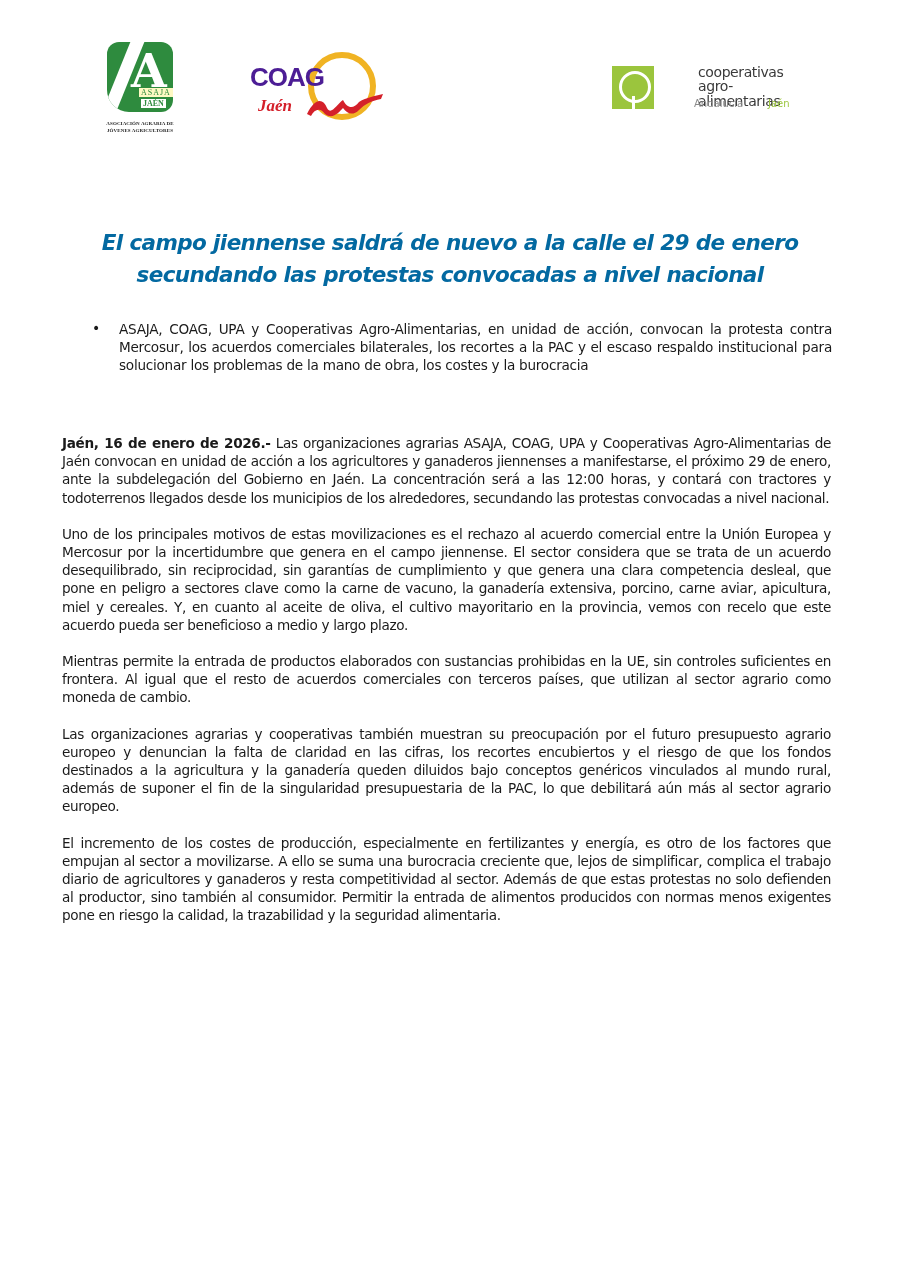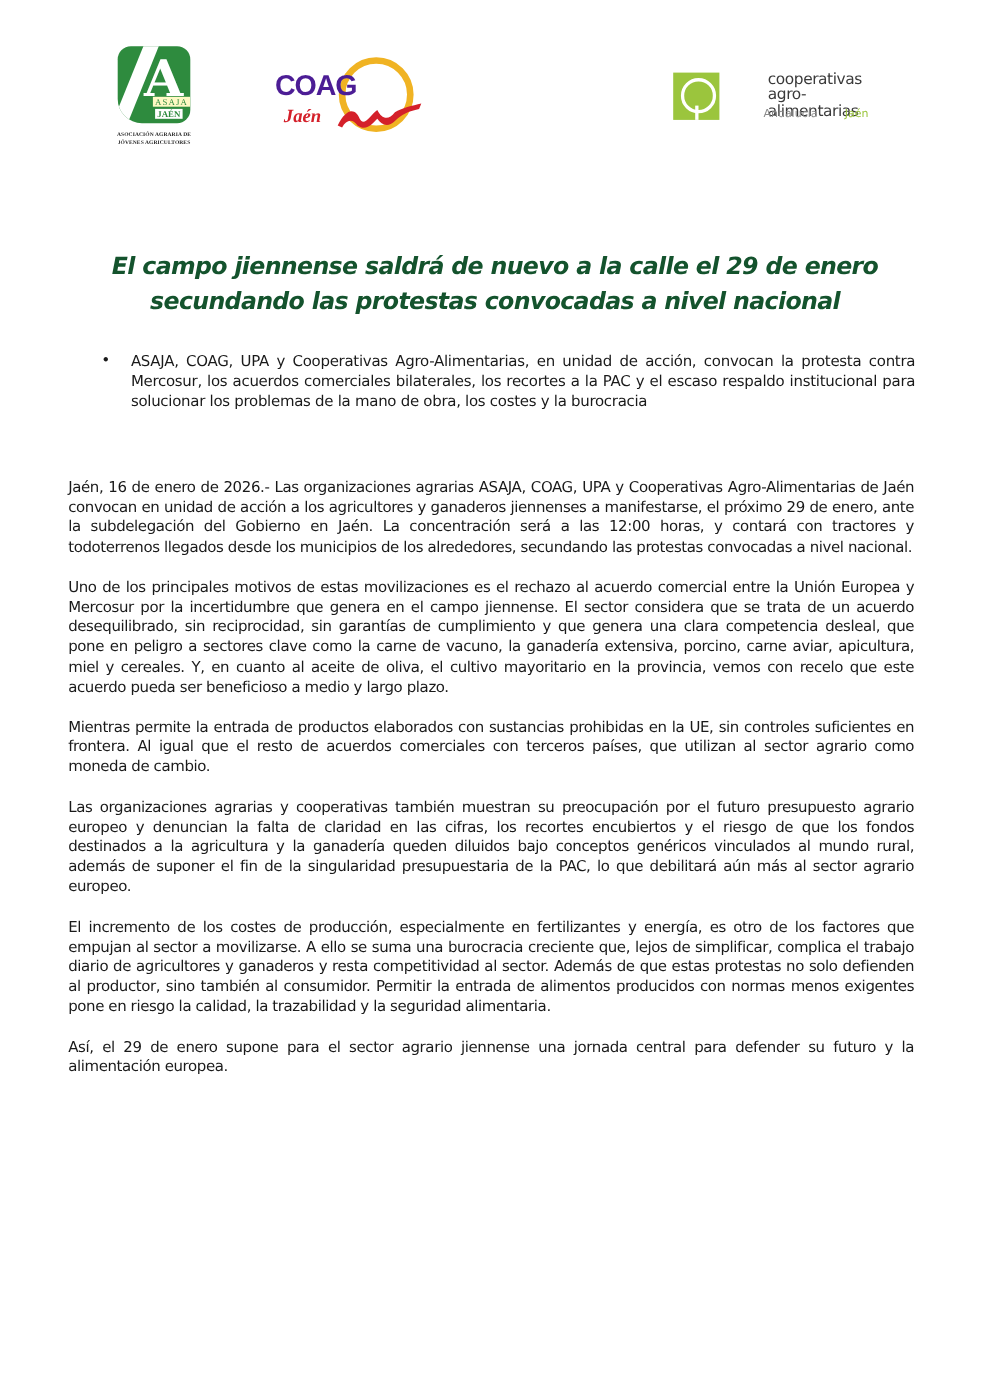--- a/index.html
+++ b/index.html
@@ -32,31 +32,31 @@
   #coop .box { position: absolute; left: 0; top: 0; width: 42px; height: 43px; background: #9bc53d; }
   #coop .box .circ { position: absolute; left: 7px; top: 5px; width: 26px; height: 26px; border-radius: 50%; border: 3px solid #fff; background: #9bc53d; }
   #coop .box .stem { position: absolute; left: 20px; top: 30px; width: 3px; height: 13px; background: #fff; }
   #coop .l1, #coop .l2 { position: absolute; left: 46px; font-family: "DejaVu Sans", sans-serif; font-size: 14px; color: #3a3a3a; line-height: 15px; letter-spacing: -0.4px; margin-left: 40px; }
   #coop .l1 { top: -1px; }
   #coop .l2 { top: 13px; }
   #coop .l3 { position: absolute; left: 46px; top: 32px; font-family: "DejaVu Sans", sans-serif; font-size: 10px; color: #8a8a8a; margin-left: 36px; }
   #coop .l4 { position: absolute; left: 156px; top: 32px; font-family: "DejaVu Sans", sans-serif; font-size: 10px; color: #9bc53d; }
 
   
-  .title { position: absolute; top: 213px; left: 60px; width: 780px; text-align: center; font-family: "DejaVu Sans", sans-serif; font-style: italic; font-weight: bold; font-size: 21.5px; line-height: 32px; color: #14532d; letter-spacing: -0.6px; }
+  .title { position: absolute; top: 213px; left: 60px; width: 780px; text-align: center; font-family: "DejaVu Sans", sans-serif; font-style: italic; font-weight: bold; font-size: 21.5px; line-height: 32px; color: #0369a1; letter-spacing: -0.6px; }
 
   
   .bullet { position: absolute; top: 320px; left: 92px; width: 740px; }
   .bullet .dot { position: absolute; left: 0; top: 0; font-family: "DejaVu Sans", sans-serif; font-size: 14px; }
   .bullet .txt { margin-left: 27px; font-family: "DejaVu Sans", sans-serif; font-weight: normal; font-size: 13.6px; line-height: 18.2px; text-align: justify; letter-spacing: -0.25px; }
 
   
   .body { position: absolute; top: 434px; left: 62px; width: 769px; font-family: "DejaVu Sans", sans-serif; font-size: 13.6px; line-height: 18.2px; text-align: justify; letter-spacing: -0.35px; color: #1a1a1a; }
   .body p { margin: 0 0 18px 0; }
-  .body .dateline { font-weight: normal; margin-top: 31px; }
+  .body .dateline { font-weight: bold; margin-top: 31px; }
 </style>
 </head>
 <body>
 
 <div class="logos">
 
   <div class="logo" id="asaja">
     <div class="mark">
       <div class="slash"></div>
       <span class="a">A</span>
@@ -97,14 +97,13 @@
   <span class="dot">•</span>
   <div class="txt">ASAJA, COAG, UPA y Cooperativas Agro-Alimentarias, en unidad de acción, convocan la protesta contra Mercosur, los acuerdos comerciales bilaterales, los recortes a la PAC y el escaso respaldo institucional para solucionar los problemas de la mano de obra, los costes y la burocracia</div>
 </div>
 
 <div class="body">
   <p><span class="dateline">Jaén, 16 de enero de 2026.-</span><span> Las organizaciones agrarias ASAJA, COAG, UPA y Cooperativas Agro-Alimentarias de Jaén convocan en unidad de acción a los agricultores y ganaderos jiennenses a manifestarse, el próximo 29 de enero, ante la subdelegación del Gobierno en Jaén. La concentración será a las 12:00 horas, y contará con tractores y todoterrenos llegados desde los municipios de los alrededores, secundando las protestas convocadas a nivel nacional.</span></p>
   <p>Uno de los principales motivos de estas movilizaciones es el rechazo al acuerdo comercial entre la Unión Europea y Mercosur por la incertidumbre que genera en el campo jiennense. El sector considera que se trata de un acuerdo desequilibrado, sin reciprocidad, sin garantías de cumplimiento y que genera una clara competencia desleal, que pone en peligro a sectores clave como la carne de vacuno, la ganadería extensiva, porcino, carne aviar, apicultura, miel y cereales. Y, en cuanto al aceite de oliva, el cultivo mayoritario en la provincia, vemos con recelo que este acuerdo pueda ser beneficioso a medio y largo plazo.</p>
   <p>Mientras permite la entrada de productos elaborados con sustancias prohibidas en la UE, sin controles suficientes en frontera. Al igual que el resto de acuerdos comerciales con terceros países, que utilizan al sector agrario como moneda de cambio.</p>
   <p>Las organizaciones agrarias y cooperativas también muestran su preocupación por el futuro presupuesto agrario europeo y denuncian la falta de claridad en las cifras, los recortes encubiertos y el riesgo de que los fondos destinados a la agricultura y la ganadería queden diluidos bajo conceptos genéricos vinculados al mundo rural, además de suponer el fin de la singularidad presupuestaria de la PAC, lo que debilitará aún más al sector agrario europeo.</p>
   <p>El incremento de los costes de producción, especialmente en fertilizantes y energía, es otro de los factores que empujan al sector a movilizarse. A ello se suma una burocracia creciente que, lejos de simplificar, complica el trabajo diario de agricultores y ganaderos y resta competitividad al sector. Además de que estas protestas no solo defienden al productor, sino también al consumidor. Permitir la entrada de alimentos producidos con normas menos exigentes pone en riesgo la calidad, la trazabilidad y la seguridad alimentaria.</p>
-  <p>Así, el 29 de enero supone para el sector agrario jiennense una jornada central para defender su futuro y la alimentación europea.</p>
 </div>
 
 </body></html>

